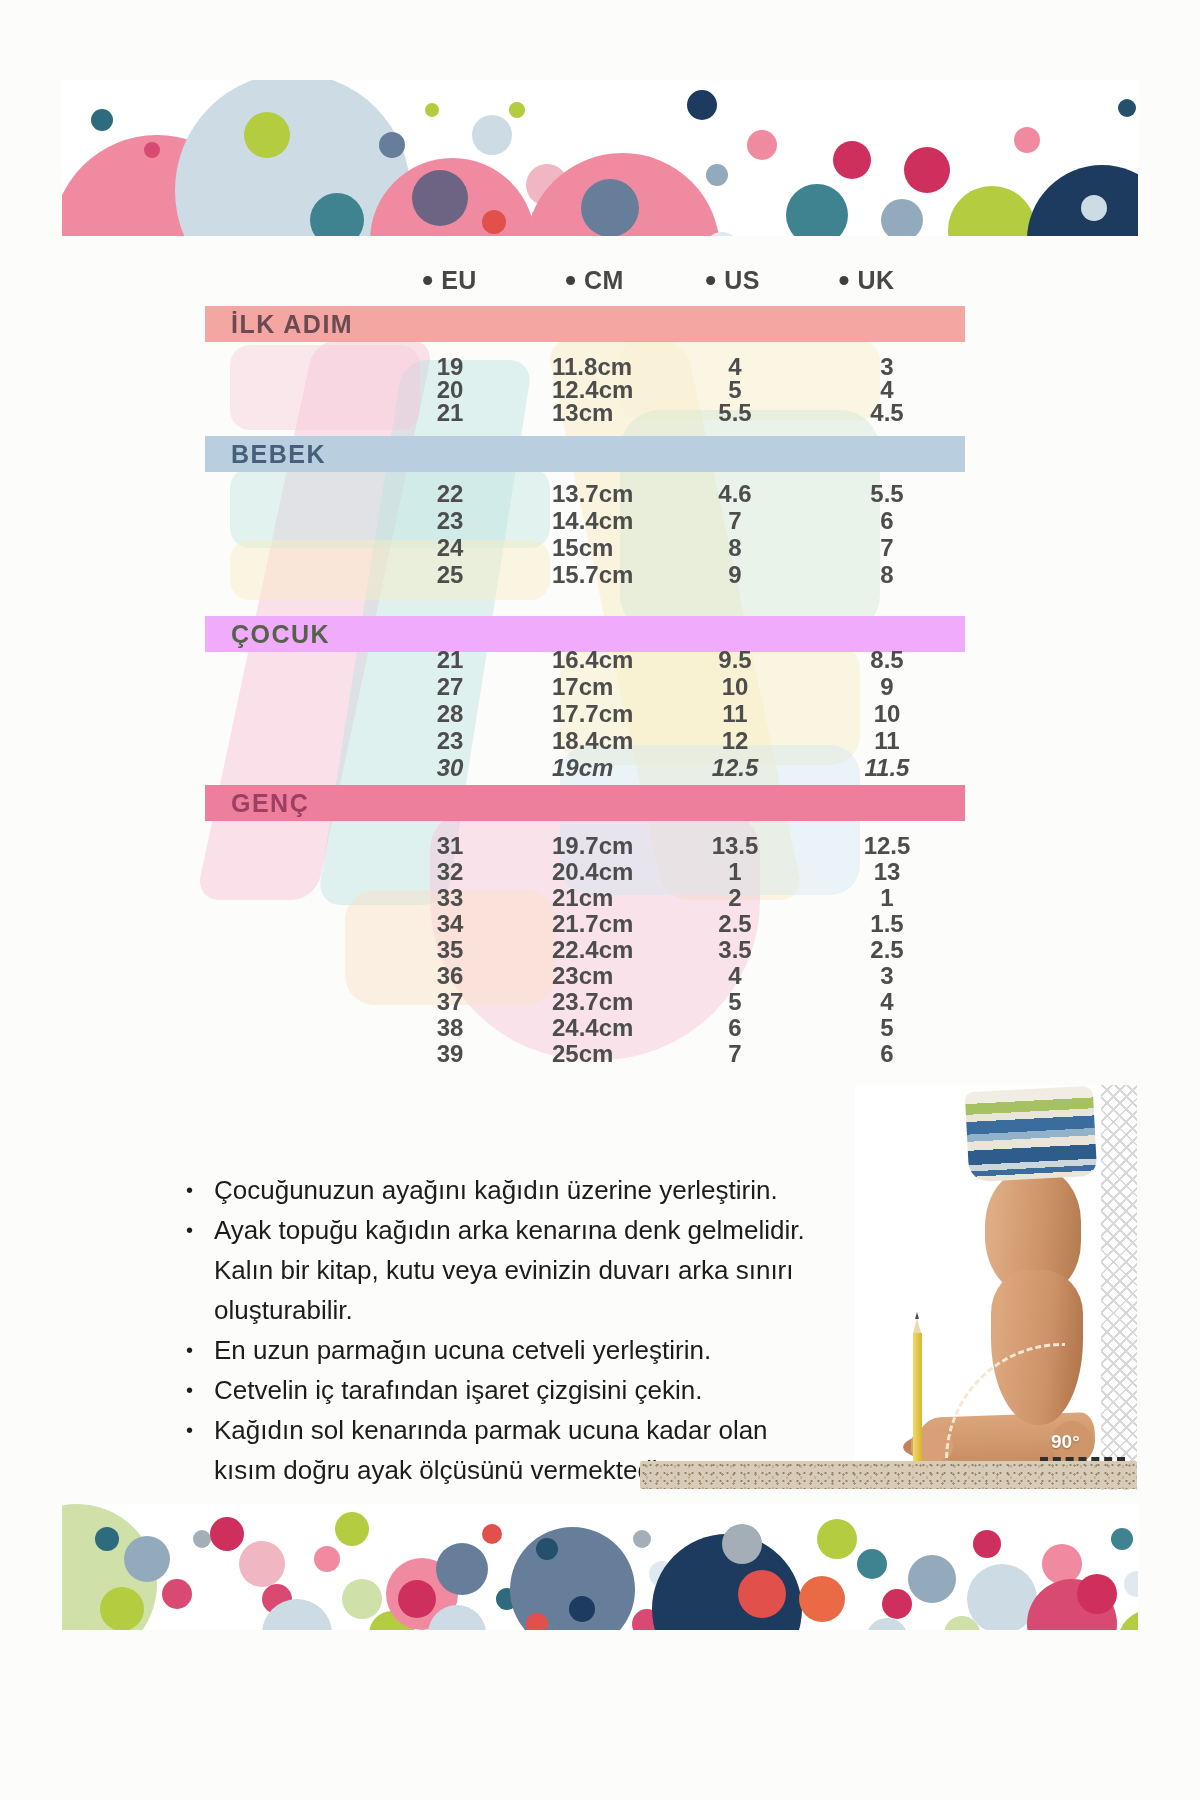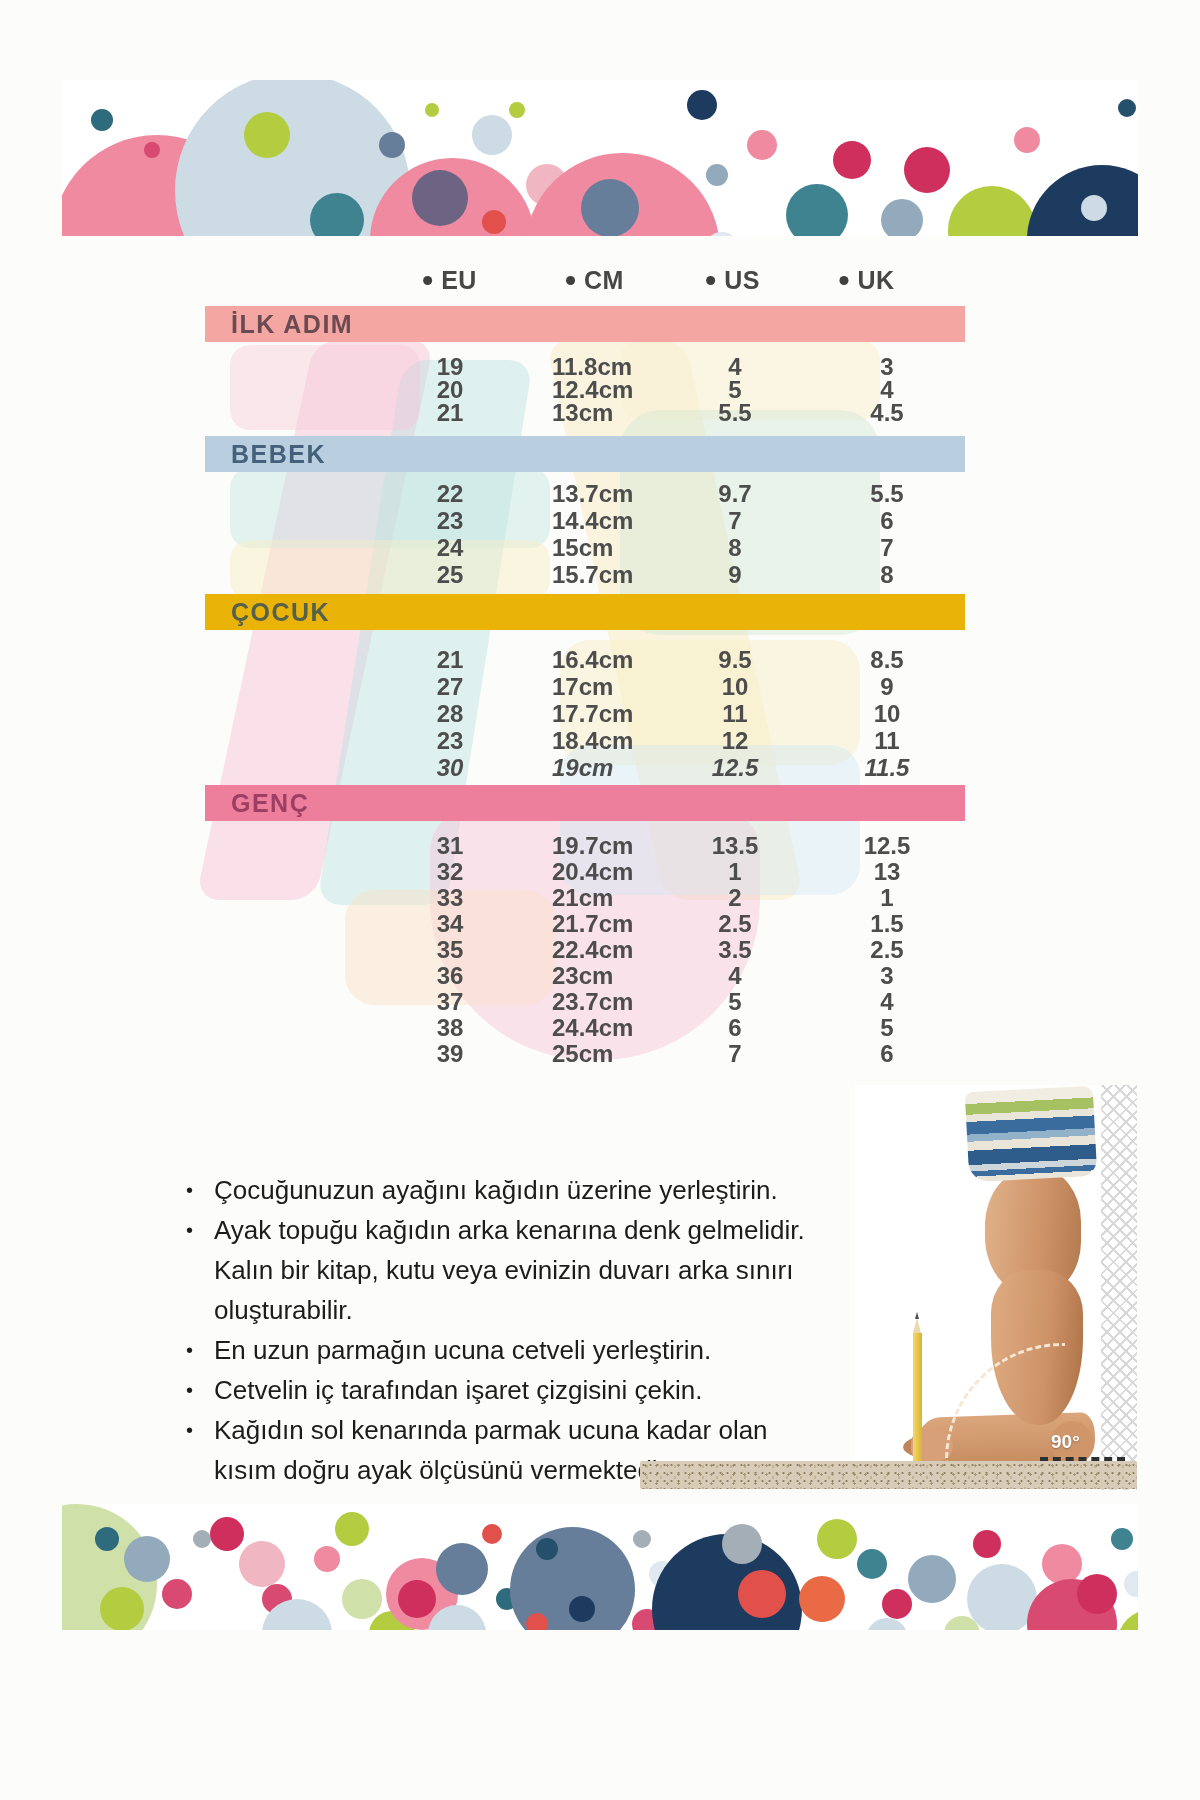--- a/index.html
+++ b/index.html
@@ -170,42 +170,42 @@
         <span class="cCM">13cm</span>
         <span class="cUS">5.5</span>
         <span class="cUK">4.5</span>
       </div>
       <div class="band" style="top: 436px; background: rgb(185, 207, 223);">
         <span class="band-label" style="color: rgb(68, 96, 122);">BEBEK</span>
       </div>
       <div class="srow" style="top: 480px;">
         <span class="cEU">22</span>
         <span class="cCM">13.7cm</span>
-        <span class="cUS">9.7</span>
+        <span class="cUS">4.6</span>
         <span class="cUK">5.5</span>
       </div>
       <div class="srow" style="top: 507px;">
         <span class="cEU">23</span>
         <span class="cCM">14.4cm</span>
         <span class="cUS">7</span>
         <span class="cUK">6</span>
       </div>
       <div class="srow" style="top: 534px;">
         <span class="cEU">24</span>
         <span class="cCM">15cm</span>
         <span class="cUS">8</span>
         <span class="cUK">7</span>
       </div>
       <div class="srow" style="top: 561px;">
         <span class="cEU">25</span>
         <span class="cCM">15.7cm</span>
         <span class="cUS">9</span>
         <span class="cUK">8</span>
       </div>
-      <div class="band" style="top: 594px; background: #eab308;">
+      <div class="band" style="top: 616px; background: #f0abfc;">
         <span class="band-label" style="color: rgb(85, 97, 74);">ÇOCUK</span>
       </div>
       <div class="srow" style="top: 646px;">
         <span class="cEU">21</span>
         <span class="cCM">16.4cm</span>
         <span class="cUS">9.5</span>
         <span class="cUK">8.5</span>
       </div>
       <div class="srow" style="top: 673px; text-decoration: underline;">
         <span class="cEU">27</span>

